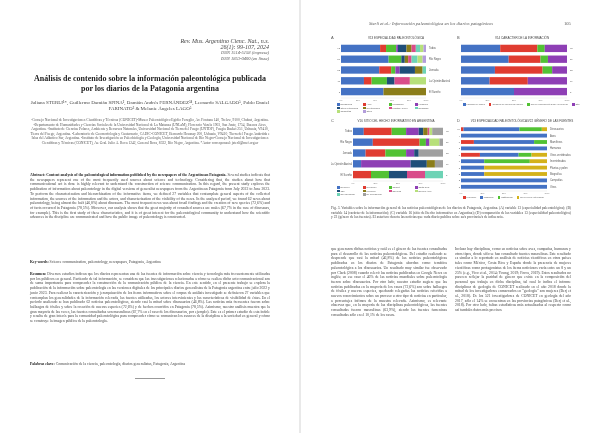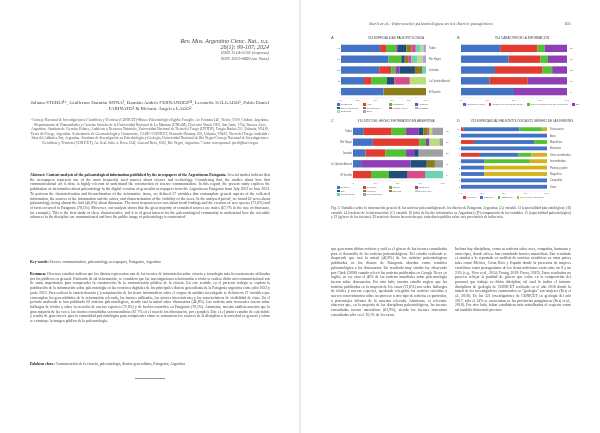--- a/index.html
+++ b/index.html
@@ -37,20 +37,21 @@
 </head>
 <body>
 
 <div class="page" id="left">
   <div class="journal">
     <div class="j1">Rev. Mus. Argentino Cienc. Nat., n.s.</div>
     <div class="j1">26(1): 99-107, 2024</div>
     <div class="j2">ISSN 1514-5158 (impresa)</div>
     <div class="j2">ISSN 1853-0400 (en línea)</div>
   </div>
+  <div class="title">Análisis de contenido sobre la información paleontológica publicada por los diarios de la Patagonia argentina</div>
   <div class="authors">Juliana STERLI¹*, Guillermo Damián SPINA², Damián Andrés FERNÁNDEZ³⁴, Leonardo SALGADO⁵, Pablo Daniel FARINATO³ &amp; Melanie Ángeles LAGO⁵</div>
   <div class="affil">¹Consejo Nacional de Investigaciones Científicas y Técnicas (CONICET)-Museo Paleontológico Egidio Feruglio, Av. Fontana 140, Trelew, 9100, Chubut, Argentina. ²Departamento de Humanidades y Ciencias Sociales de la Universidad Nacional de La Matanza (UNLaM), Florencio Varela 1903, San Justo, 1754, Buenos Aires, Argentina. ³Instituto de Ciencias Polares, Ambiente y Recursos Naturales, Universidad Nacional de Tierra del Fuego (UNTDF), Fuegia Basket 251, Ushuaia, V9410, Tierra del Fuego, Argentina. ⁴Laboratorio de Geomorfología y Cuaternario, CADIC-CONICET, Bernardo Houssay 200, Ushuaia, V9410, Tierra del Fuego Antártida e Islas del Atlántico Sur, Argentina. ⁵Instituto de Investigación en Paleobiología y Geología, Universidad Nacional de Río Negro-Consejo Nacional de Investigaciones Científicas y Técnicas (CONICET), Av. Gral. Julio A. Roca 1242, General Roca, 8332, Río Negro, Argentina. *Autor corresponsal: jsterli@mef.org.ar</div>
   <div class="para" id="abstract"><b>Abstract: Content analysis of the paleontological information published by the newspapers of the Argentinean Patagonia.</b><span> Several studies indicate that the newspapers represent one of the most frequently used sources about science and technology. Considering that, the studies about how that communicational act is done is highly relevant to understand the construction of science communication. In this regard, the present study explores the publication of information about paleontology in the digital versions of generalist newspapers from the Argentinean Patagonia from July 2022 to June 2023. To perform the characterization and hierarchization of the informative items, we defined 27 variables that contemplate general aspects of the collected information, the sources of the information and the actors, and characterization of the visibility of the news. In the analyzed period, we found 62 news about paleontology, being almost the half (46,8%) about dinosaurs. The most frequent news was about fossil findings and the creation of new species (72,6%) and of facts occurred in Patagonia (78,5%). Moreover, our analysis shows that the great majority of consulted sources are males (67,7% in the case of dinosaurs, for example). This is the first study of these characteristics, and it is of great interest for the paleontological community to understand how the scientific advances in the discipline are communicated and how the public image of paleontology is constructed.</span></div>
   <div class="para" id="keywords"><b>Key words:</b><span> Science communication, paleontology, newspapers, Patagonia, Argentina</span></div>
   <div class="para" id="resumen"><b>Resumen:</b><span> Diversos estudios indican que los diarios representan una de las fuentes de información sobre ciencia y tecnología más frecuentemente utilizadas por los públicos en general. Partiendo de tal información, se considera que las investigaciones relacionadas a cómo se realiza dicho acto comunicacional son de suma importancia para comprender la construcción de la comunicación pública de la ciencia. En este sentido, en el presente trabajo se explora la publicación de la información sobre paleontología en las versiones digitales de los principales diarios generalistas de la Patagonia argentina entre julio 2022 y junio 2023. Para realizar la caracterización y jerarquización de los ítems informativos sobre el corpus de análisis investigado se definieron 27 variables que contemplan los generalidades de la información relevada, las fuentes utilizadas, los actores intervinientes y las características de visibilidad de éstas. En el período analizado se han publicado 62 noticias paleontológicas, siendo casi la mitad sobre dinosaurios (46,8%). Las noticias más frecuentes fueron sobre hallazgos de fósiles y sobre la creación de nuevas especies (72,6%) y de hechos ocurridos en Patagonia (78,5%). Asimismo, nuestro análisis muestra que la gran mayoría de las veces, las fuentes consultadas son masculinas (67,7% en el caso de los dinosaurios, por ejemplo). Este es el primer estudio de esta índole y resulta de gran interés para la comunidad paleontológica para comprender cómo se comunican los avances de la disciplina a la sociedad en general y cómo se construye la imagen pública de la paleontología.</span></div>
   <div class="para" id="palabras"><b>Palabras clave:</b><span> Comunicación de la ciencia, paleontología, diarios generalistas, Patagonia, Argentina</span></div>
   <div class="rule"></div>
 </div>
 
 <div class="page" id="right">

